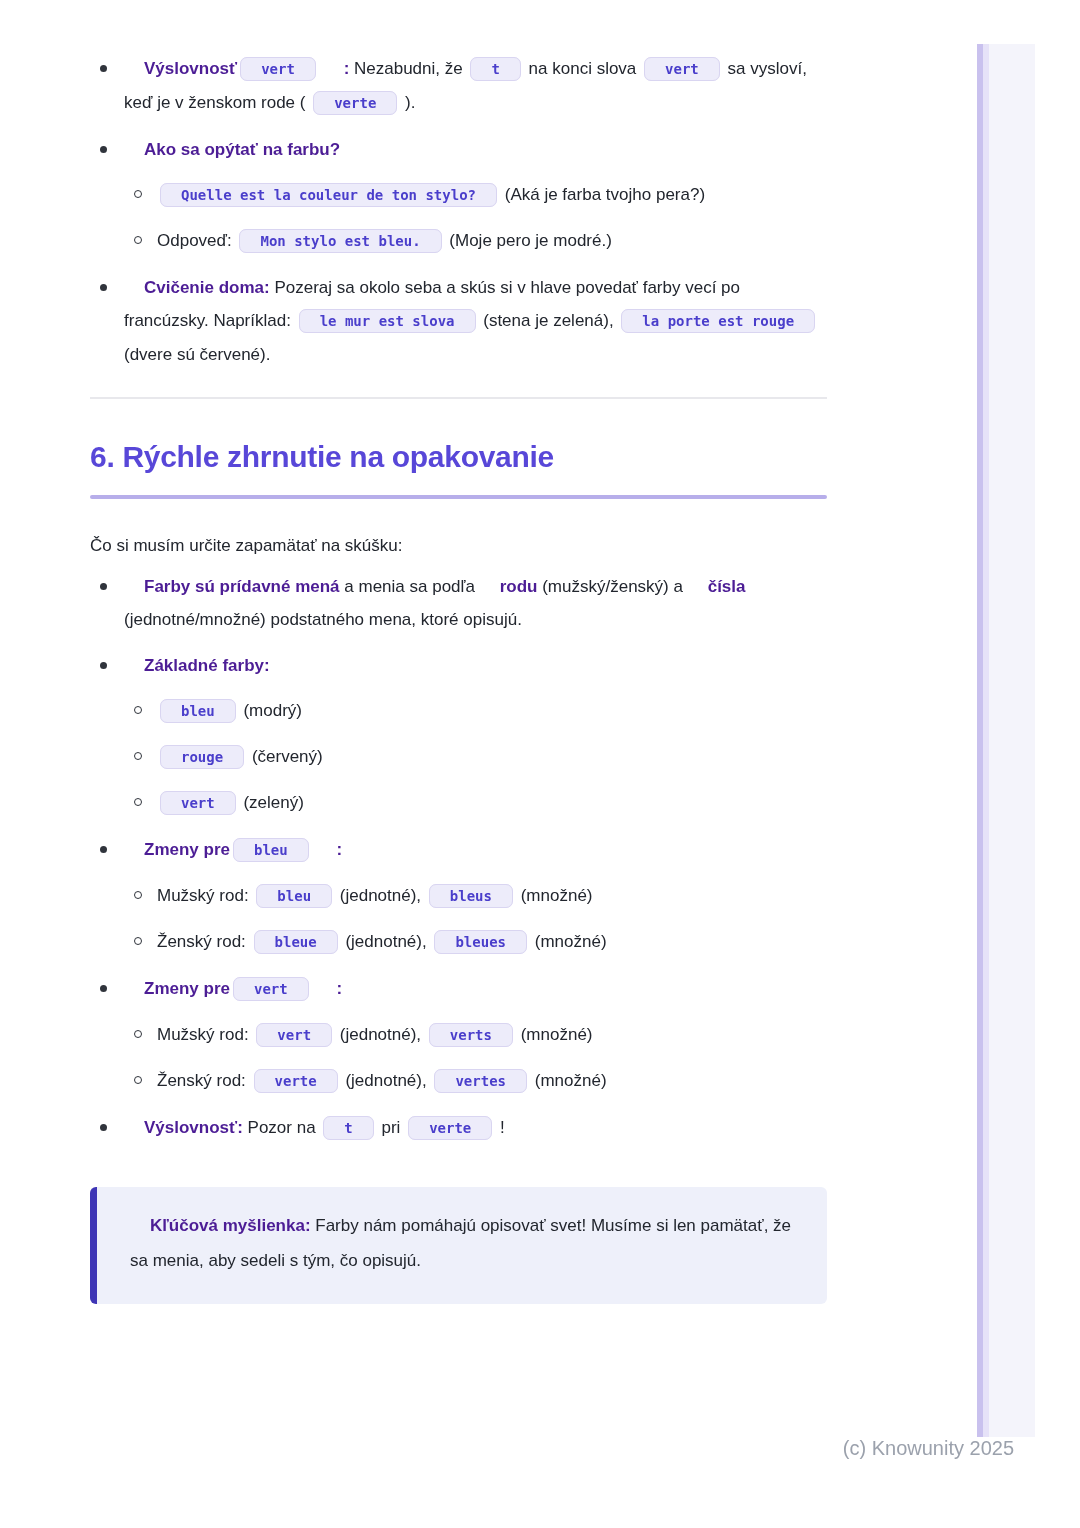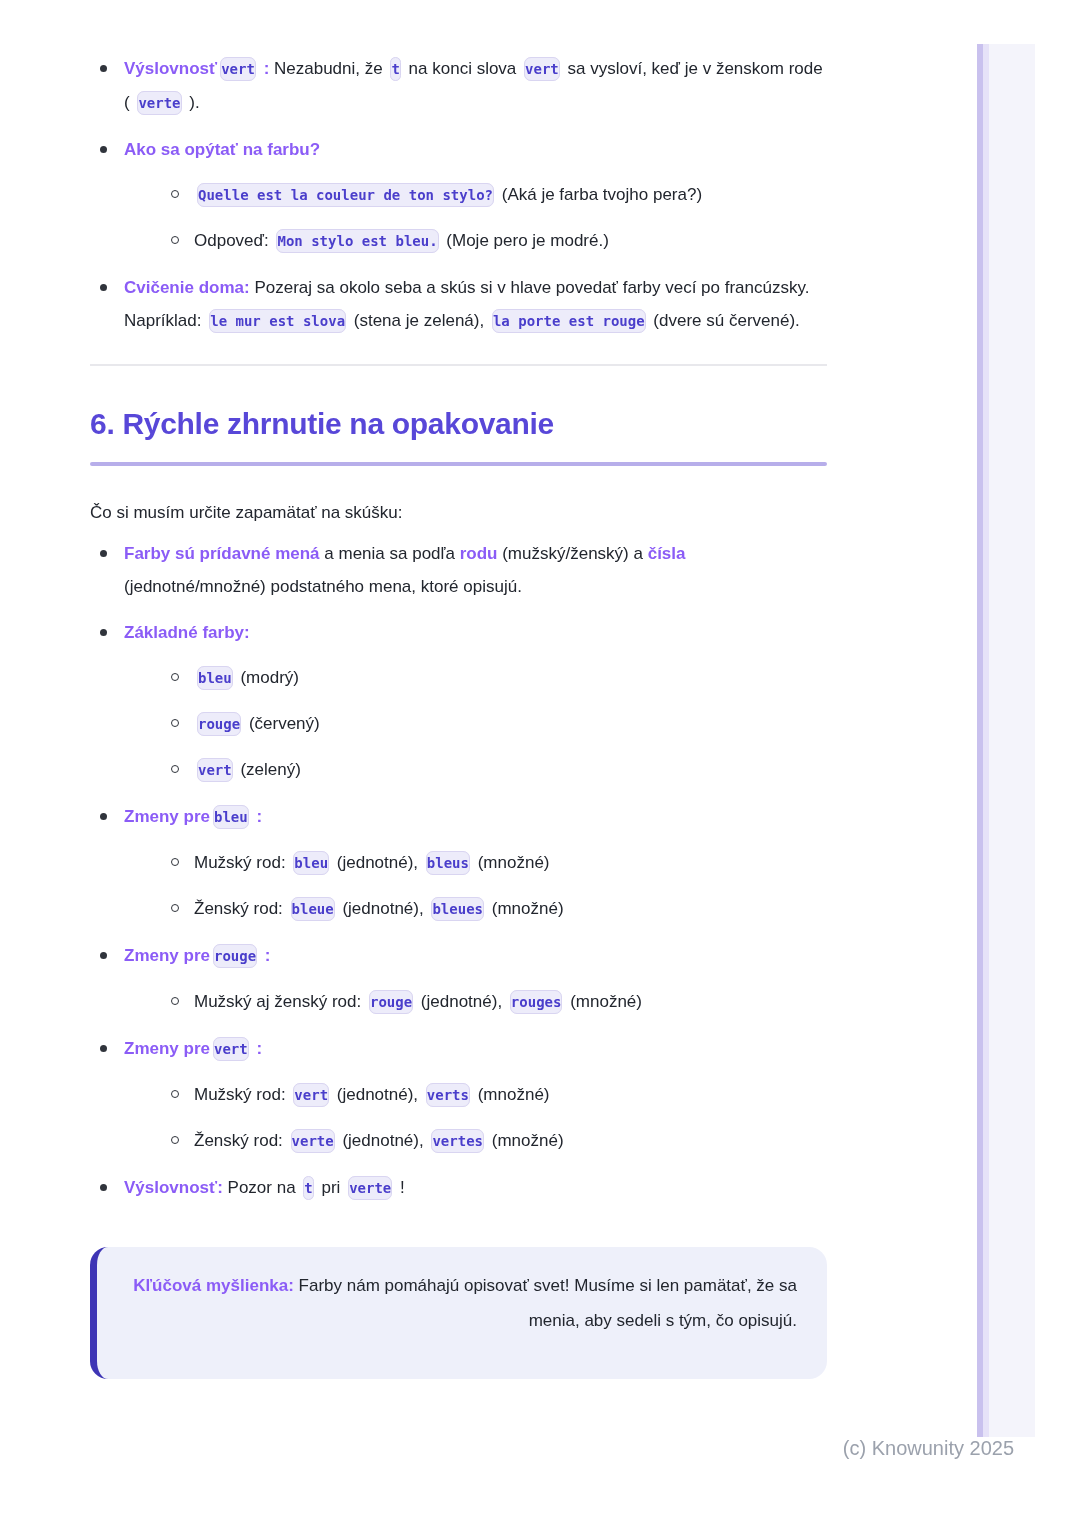--- a/index.html
+++ b/index.html
@@ -12,45 +12,45 @@
     font-family: "Liberation Sans", sans-serif;
     color: #22262e;
   }
   .content {
     position: absolute;
     left: 90px; top: 44px;
     width: 737px;
     font-size: 17px;
     line-height: 33px;
   }
-  strong { font-weight: 700; color: #8b5cf6; }
+  strong { font-weight: 700; color: #4c1d95; margin-left: 20px; }
 
   ul.toplist { list-style: none; margin: 8px 0 0 0; padding-left: 34px; }
   ul.toplist > li { position: relative; margin-bottom: 13px; }
   ul.toplist > li::before {
     content: ""; position: absolute; left: -24px; top: 13px;
     width: 7px; height: 7px; border-radius: 50%; background: #30343c;
   }
   ul.sub { list-style: none; margin: 12px 0 2px 0; padding-left: 33px; }
-  ul.sub > li { position: relative; margin-bottom: 12px; margin-left: 37px; }
+  ul.sub > li { position: relative; margin-bottom: 12px; }
   ul.sub > li::before {
     content: ""; position: absolute; left: -23px; top: 12px;
     width: 6px; height: 6px; border-radius: 50%;
     border: 1.5px solid #30343c; background: transparent;
   }
 
   .chip {
     font-family: "DejaVu Sans Mono", monospace;
     font-size: 14px;
     font-weight: 700;
     color: #4a3ecb;
     background: #edecfa;
     border: 1px solid #d9d5f1;
     border-radius: 7px;
-    padding: 3px 0;
+    padding: 3px 20px;
     margin: 0 3px;
     -webkit-box-decoration-break: clone;
     box-decoration-break: clone;
   }
 
   hr.divider {
     border: none;
     border-top: 2px solid #e8e8ec;
     margin: 26px 0 0 0;
   }
@@ -67,23 +67,22 @@
     height: 4px;
     background: #b7aeea;
     border-radius: 2px;
   }
   p.intro { margin: 30px 0 0 0; }
 
   .callout {
     margin-top: 42px;
     background: #eef0fa;
     border-left: 7px solid #3e35b5;
-    border-radius: 18px;
-    padding: 21px 30px 41px 33px;
-    text-align: right;
+    border-radius: 6px;
+    padding: 21px 30px 26px 33px;
   }
   .callout p { margin: 0; line-height: 35px; }
 
   .side-panel {
     position: absolute;
     left: 977px; top: 44px;
     width: 58px; height: 1393px;
     background: #f4f4fb;
   }
   .side-accent {
@@ -129,23 +128,20 @@
       <li><strong>Farby sú prídavné mená</strong><span> a menia sa podľa </span><strong>rodu</strong><span> (mužský/ženský) a </span><strong>čísla</strong><span> (jednotné/množné) podstatného mena, ktoré opisujú.</span></li>
       <li><strong>Základné farby:</strong><ul class="sub">
           <li><code class="chip">bleu</code><span> (modrý)</span></li>
           <li><code class="chip">rouge</code><span> (červený)</span></li>
           <li><code class="chip">vert</code><span> (zelený)</span></li>
         </ul></li>
       <li><strong>Zmeny pre</strong><code class="chip">bleu</code><strong> :</strong><ul class="sub">
           <li><span>Mužský rod: </span><code class="chip">bleu</code><span> (jednotné), </span><code class="chip">bleus</code><span> (množné)</span></li>
           <li><span>Ženský rod: </span><code class="chip">bleue</code><span> (jednotné), </span><code class="chip">bleues</code><span> (množné)</span></li>
         </ul></li>
-      <li><strong>Zmeny pre</strong><code class="chip">rouge</code><strong> :</strong><ul class="sub">
-          <li><span>Mužský aj ženský rod: </span><code class="chip">rouge</code><span> (jednotné), </span><code class="chip">rouges</code><span> (množné)</span></li>
-        </ul></li>
       <li><strong>Zmeny pre</strong><code class="chip">vert</code><strong> :</strong><ul class="sub">
           <li><span>Mužský rod: </span><code class="chip">vert</code><span> (jednotné), </span><code class="chip">verts</code><span> (množné)</span></li>
           <li><span>Ženský rod: </span><code class="chip">verte</code><span> (jednotné), </span><code class="chip">vertes</code><span> (množné)</span></li>
         </ul></li>
       <li><strong>Výslovnosť:</strong><span> Pozor na </span><code class="chip">t</code><span> pri </span><code class="chip">verte</code><span> !</span></li>
     </ul>
 
   <aside class="callout">
     <p><strong>Kľúčová myšlienka:</strong><span> Farby nám pomáhajú opisovať svet! Musíme si len pamätať, že sa menia, aby sedeli s tým, čo opisujú.</span></p>
   </aside>

